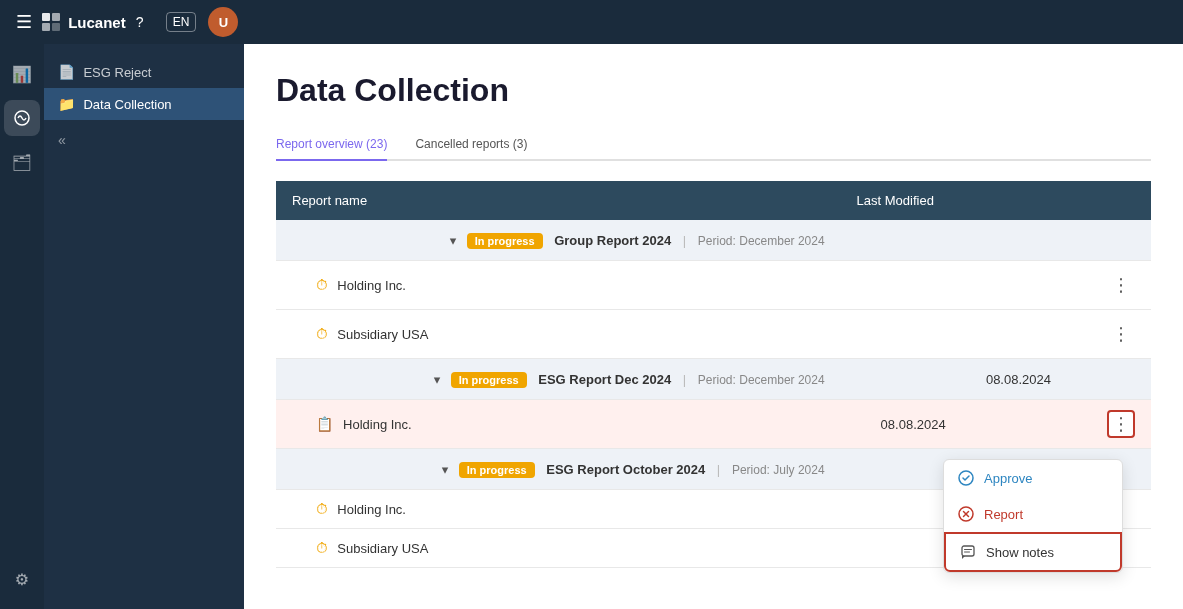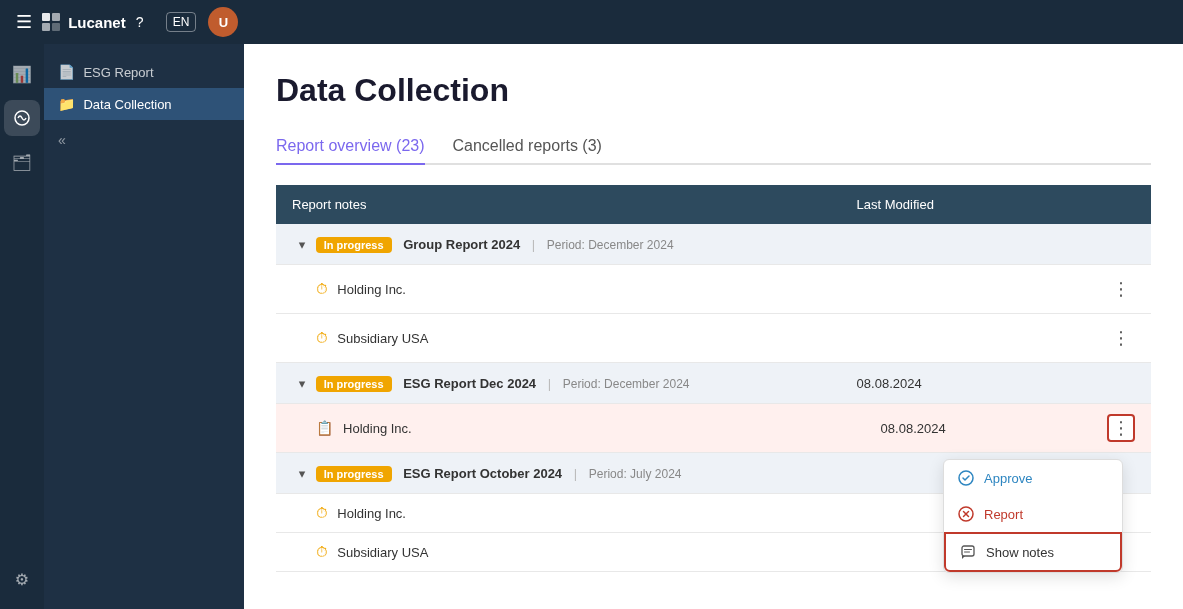--- a/index.html
+++ b/index.html
@@ -80,41 +80,41 @@
     .sidebar-icon { font-size: 14px; flex-shrink: 0; }
 
     
     .content { flex: 1; background: white; overflow-y: auto; padding: 28px 32px 0; position: relative; }
 
     .page-title { font-size: 32px; font-weight: 700; color: #1a1a2e; margin-bottom: 20px; }
 
     
     .tabs { display: flex; border-bottom: 2px solid #e0e0e0; margin-bottom: 20px; }
     .tab {
-      padding: 8px 0; margin-right: 28px; font-size: 16px;
+      padding: 8px 0; margin-right: 28px; font-size: 12px;
       cursor: pointer; color: #555; border-bottom: 2px solid transparent;
       margin-bottom: -2px;
     }
     .tab.active { color: #7b68ee; border-bottom-color: #7b68ee; font-weight: 500; }
 
     
     .data-table { width: 100%; border-collapse: collapse; }
     .data-table thead tr { background: #2d4a5e; color: white; }
     .data-table thead th {
       padding: 12px 16px; text-align: left; font-size: 13px; font-weight: 500;
     }
     .data-table thead th:last-child { width: 50px; }
 
     .data-table tbody tr { border-bottom: 1px solid #e8e8e8; }
 
     .data-table td { padding: 10px 16px; font-size: 13px; color: #333; vertical-align: middle; }
 
     
     .group-row { background: #eef2f7; }
-    .group-row td { font-weight: 500; }
+    .group-row td { font-weight: 500; text-align: right; }
 
     .badge-in-progress {
       background: #f0a500; color: white;
       padding: 2px 8px; border-radius: 4px; font-size: 11px; font-weight: 600;
       display: inline-block; margin-right: 8px;
     }
 
     .period-sep { color: #bbb; margin: 0 8px; }
 
     
@@ -210,42 +210,42 @@
           <path d="M5 9 Q7 5 9 9 Q11 13 13 9" stroke="white" stroke-width="1.5" fill="none"></path>
         </svg>
       </div>
       <div class="nav-rail-icon">🗂</div>
       <div class="nav-rail-icon nav-rail-bottom">⚙</div>
     </div>
 
     <div class="sidebar">
       <div class="sidebar-item">
         <span class="sidebar-icon">📄</span>
-        <span>ESG Report</span>
+        <span>ESG Reject</span>
       </div>
       <div class="sidebar-item active">
         <span class="sidebar-icon">📁</span>
         <span>Data Collection</span>
       </div>
       <div style="margin-top:auto; padding: 12px 14px; color: rgba(255,255,255,0.5); cursor:pointer; font-size: 14px;">«</div>
     </div>
 
     <div class="content">
 
       <h1 class="page-title">Data Collection</h1>
 
       <div class="tabs">
         <div class="tab active">Report overview (23)</div>
         <div class="tab">Cancelled reports (3)</div>
       </div>
 
       <table class="data-table">
         <thead>
           <tr>
-            <th class="col-report">Report notes</th>
+            <th class="col-report">Report name</th>
             <th class="col-modified">Last Modified</th>
             <th class="col-actions"></th>
           </tr>
         </thead>
         <tbody>
 
           <tr class="group-row">
             <td>
               <span class="chevron-btn">▾</span>
               <span class="badge-in-progress">In progress</span>

